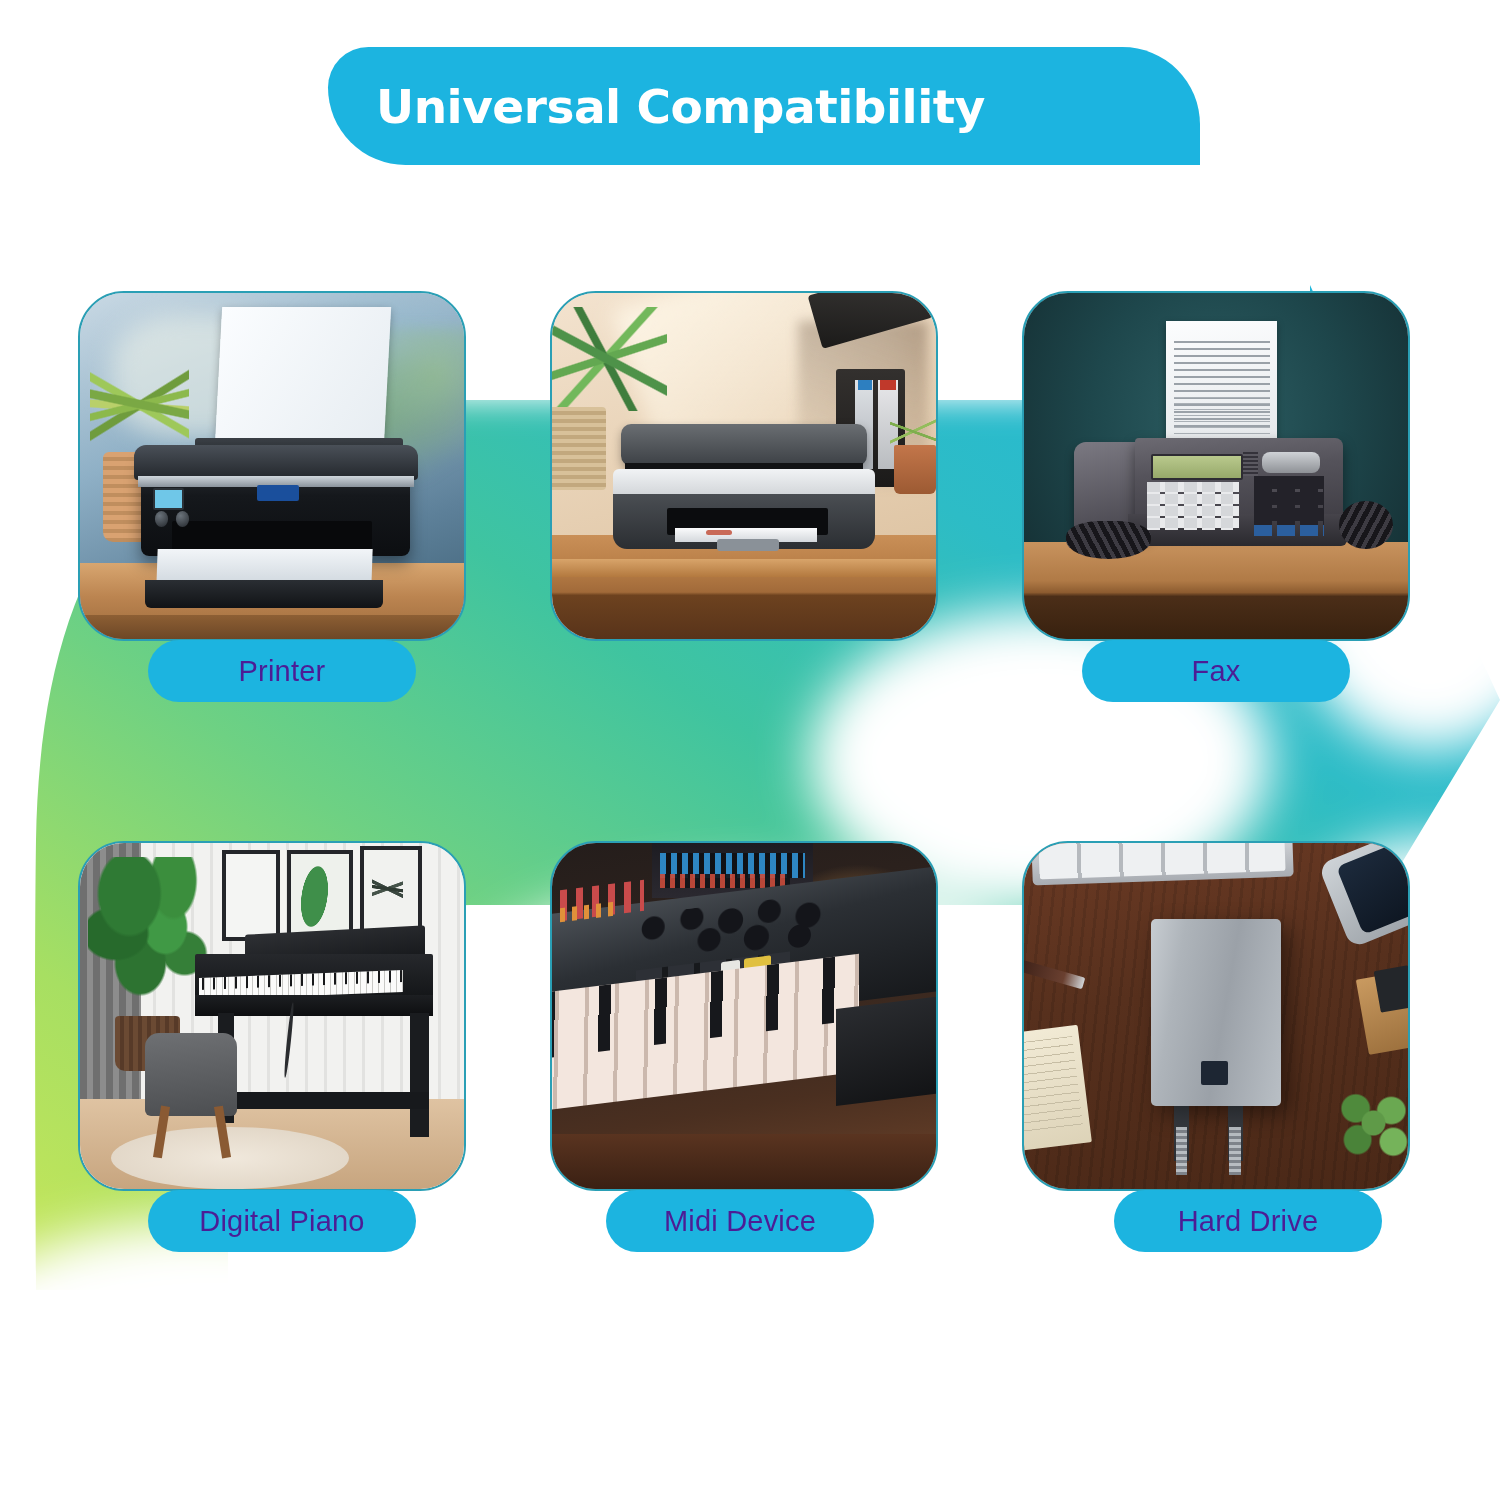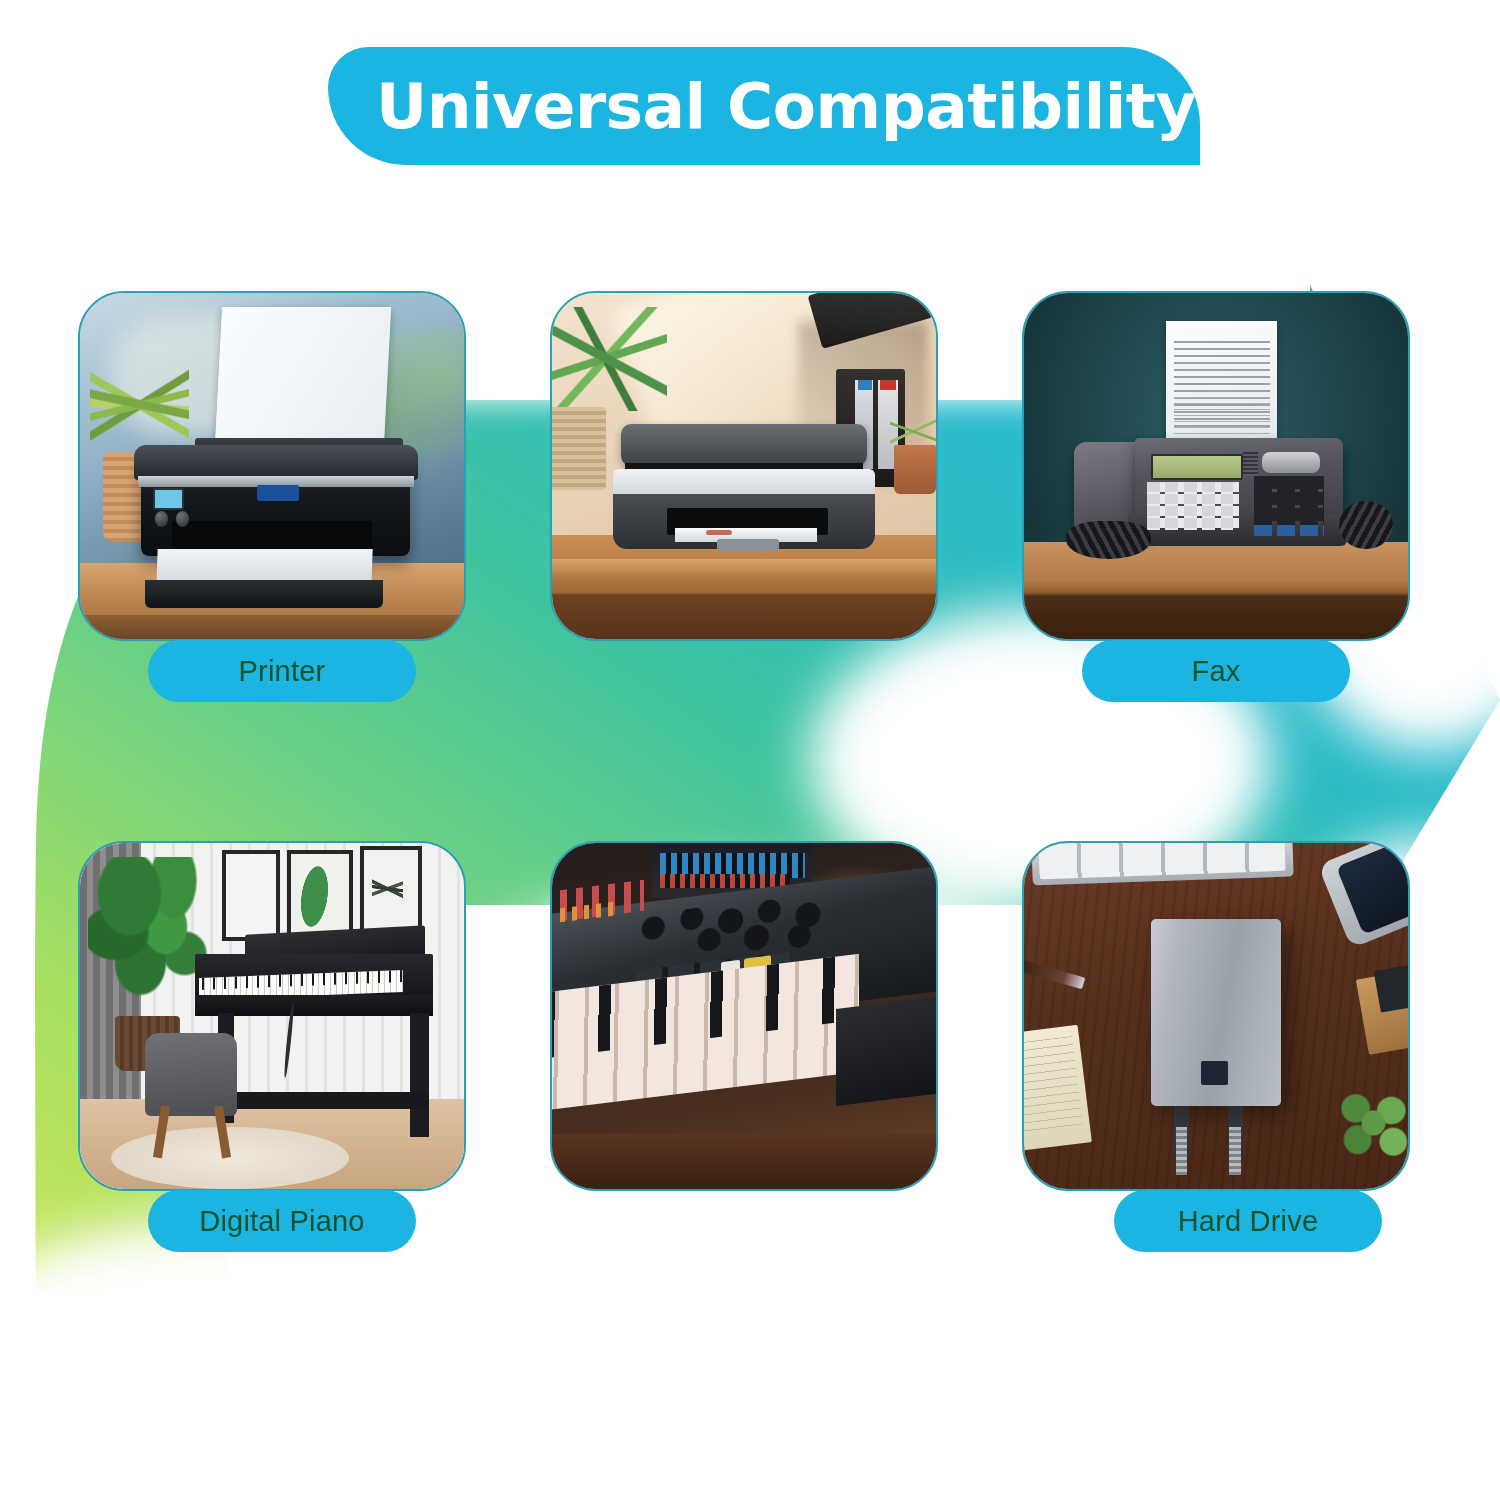--- a/index.html
+++ b/index.html
@@ -22,21 +22,21 @@
     width:872px;height:118px;
     background:#1cb4e0;
     border-radius:48px 92px 0px 92px;
     z-index:5;
     display:flex;align-items:center;justify-content:flex-start;
     box-sizing:border-box;
     padding-left:48px;
   }
   .banner-title{
     color:#ffffff;
-    font-size:63px;
+    font-size:47px;
     font-weight:bold;
     letter-spacing:-0.5px;
     line-height:1;
     white-space:nowrap;
     font-family:"DejaVu Sans", sans-serif;
   }
 
   
   .grid{position:absolute;left:0;top:0;width:1500px;height:1500px;z-index:4;}
   .card{
@@ -52,21 +52,21 @@
 
   .pill{
     position:absolute;
     width:268px;height:62px;
     background:#1cb4e0;
     border-radius:34px;
     display:flex;align-items:center;justify-content:center;
     z-index:9;
   }
   .pill span{
-    color:#14532d;
+    color:#4c1d95;
     font-size:29px;
     font-weight:400;
     white-space:nowrap;
     letter-spacing:0.2px;
   }
 
   
   .c0{left:78px;top:291px;}
   .c1{left:550px;top:291px;}
   .c2{left:1022px;top:291px;}
@@ -509,18 +509,21 @@
 
     <div class="pill p0">
       <span>Printer</span>
     </div>
     <div class="pill p3">
       <span>Digital Piano</span>
     </div>
     <div class="pill p2">
       <span>Fax</span>
     </div>
+    <div class="pill p4">
+      <span>Midi Device</span>
+    </div>
     <div class="pill p5">
       <span>Hard Drive</span>
     </div>
 
   </div>
 </div>
 
 </body></html>

